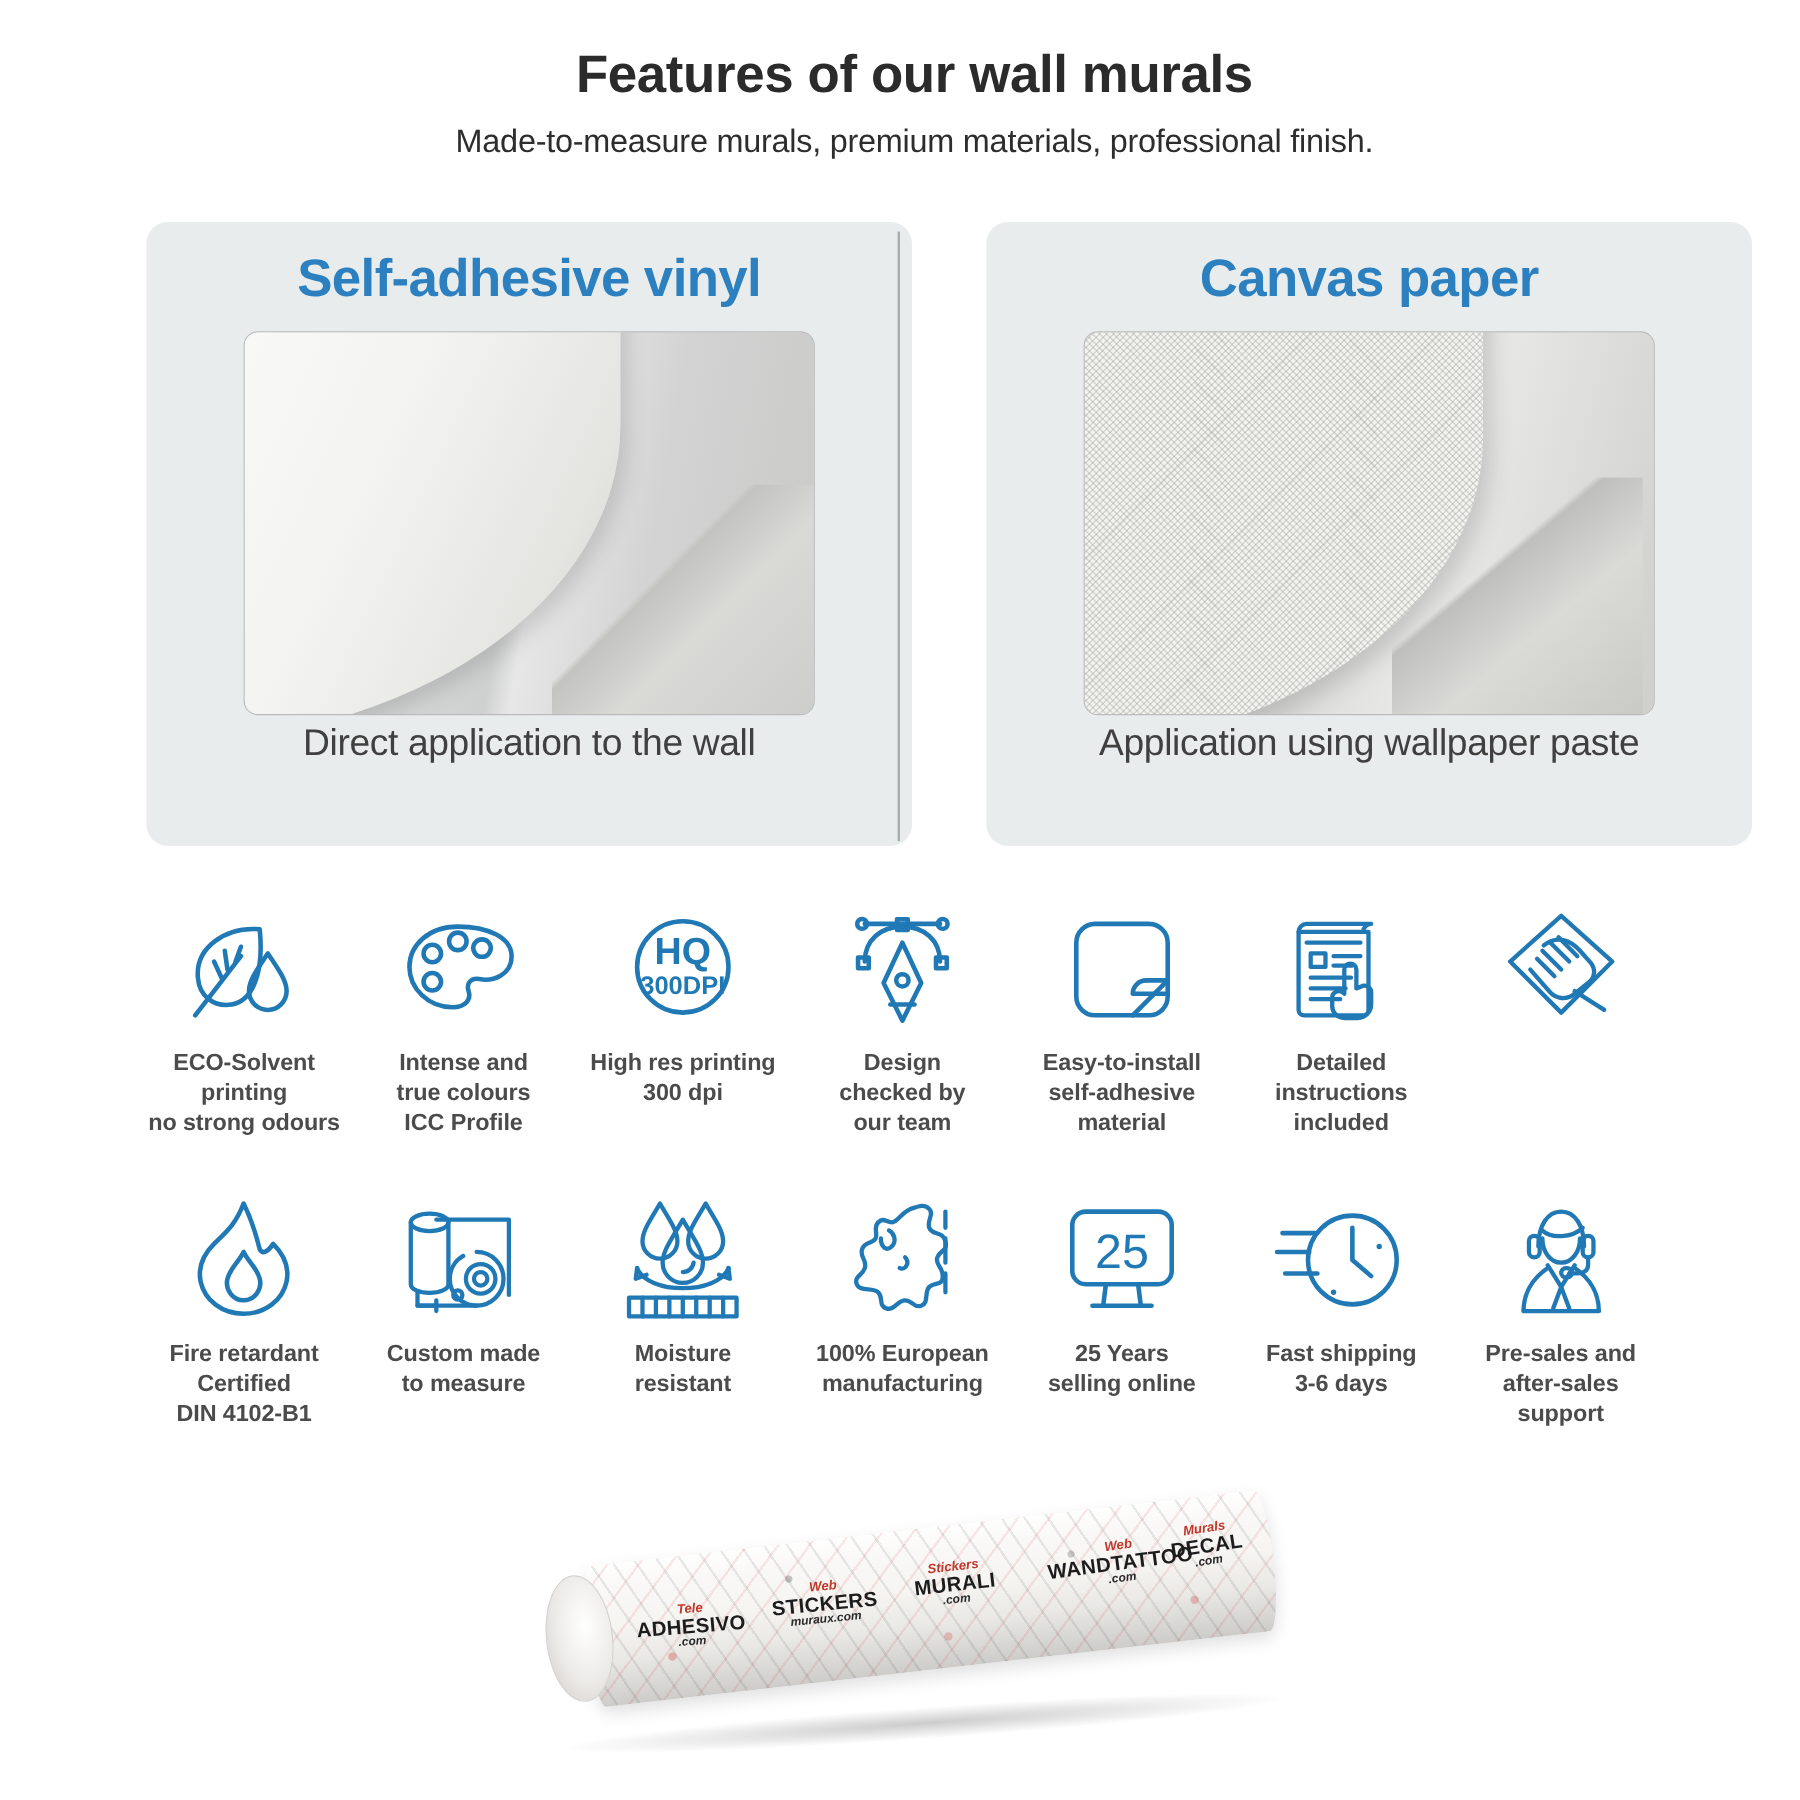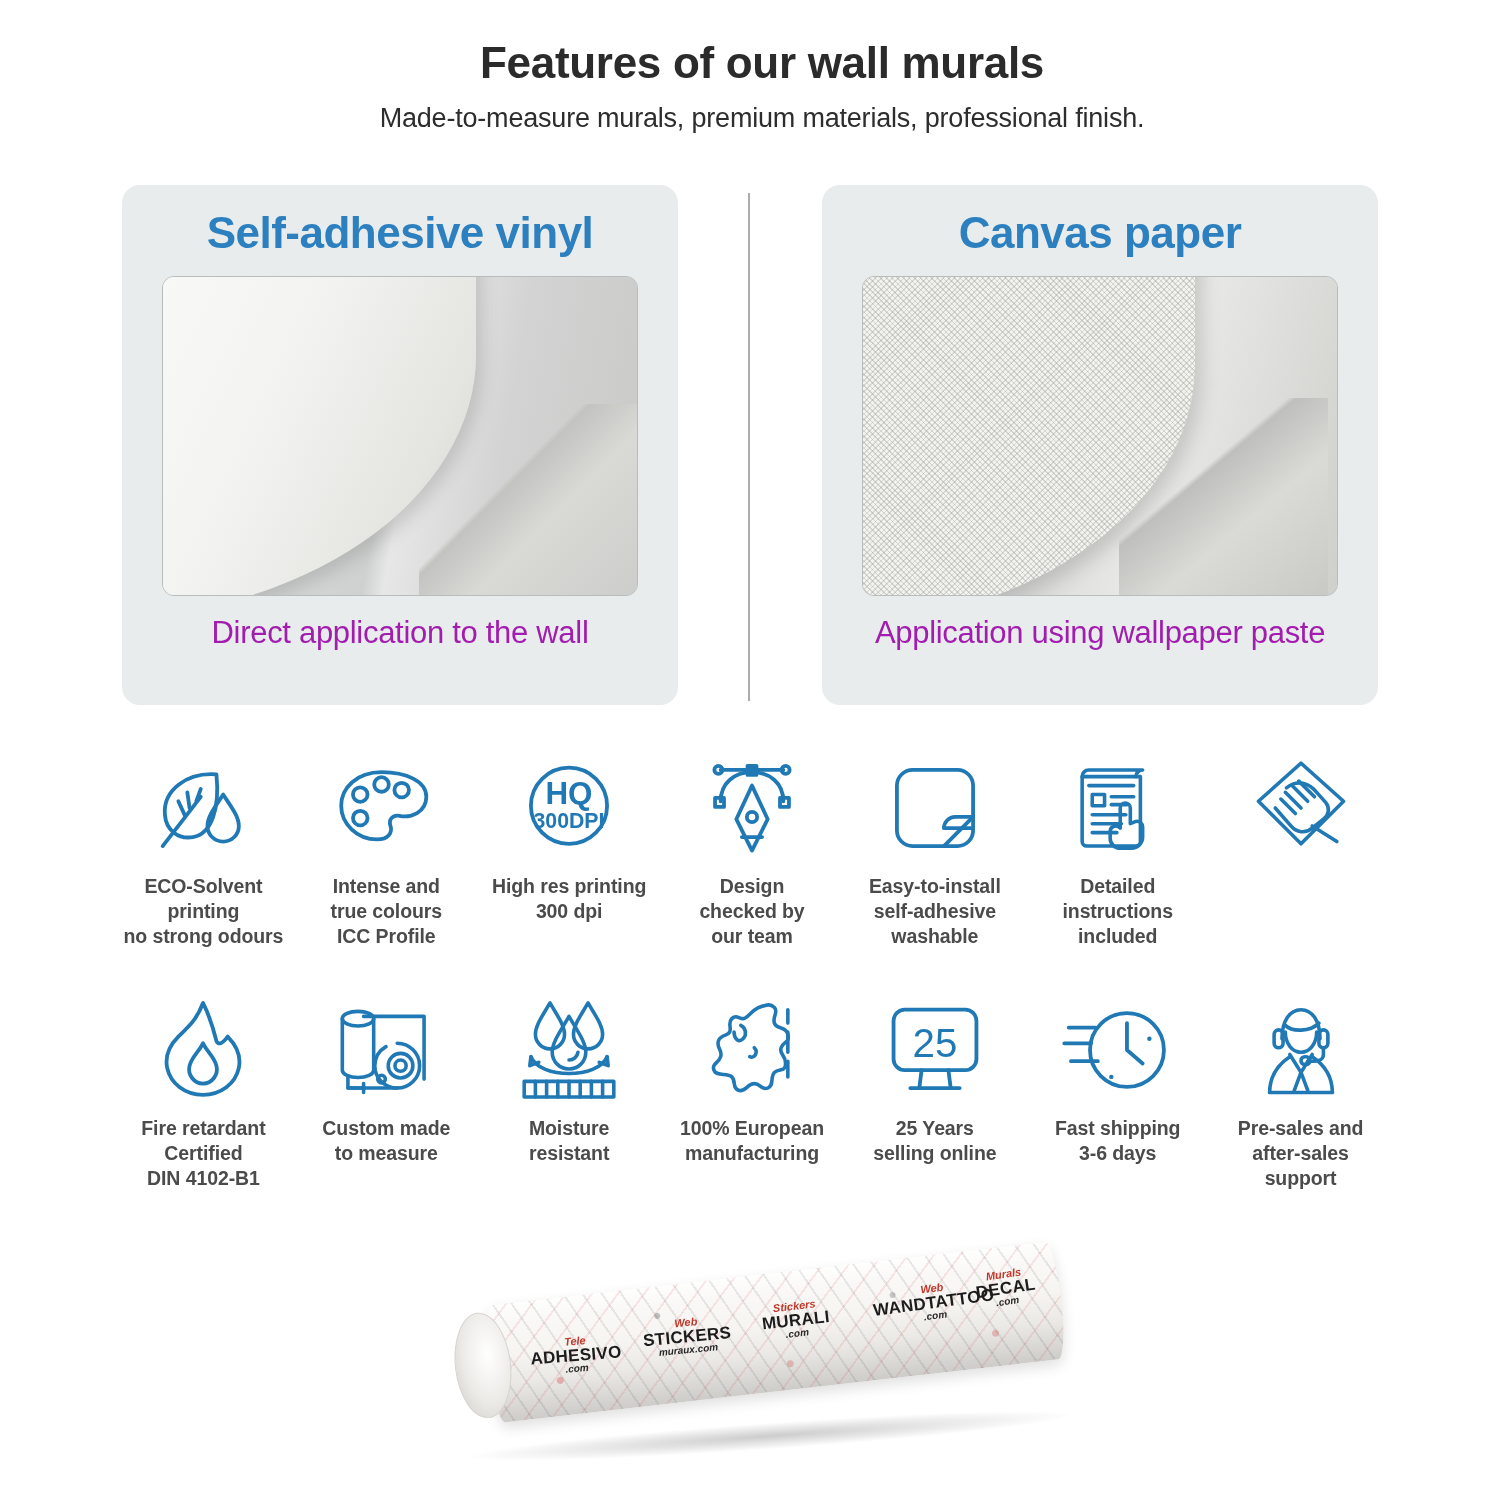--- a/index.html
+++ b/index.html
@@ -46,21 +46,21 @@
   .compare {
     position: absolute;
     top: 185px;
     left: 122px;
     width: 1256px;
     height: 520px;
   }
   .card {
     position: absolute;
     top: 0;
-    width: 556px;
+    width: 638px;
     height: 520px;
     background: #e9ecec;
     border-radius: 18px;
     text-align: center;
   }
   .card-left  { left: 0; }
   .card-right { left: 700px; }
 
   .card-title {
     margin-top: 22px;
@@ -133,25 +133,25 @@
   .canvas-photo .backside {
     position: absolute;
     right: 2%;
     bottom: 0;
     width: 44%;
     height: 62%;
     background: linear-gradient(140deg, rgba(255,255,255,0) 38%, #bfc0bd 40%, #dadbd7 62%, #c9cac6 100%);
   }
 
   .card-caption {
-    margin: 18px auto 0 auto;
+    margin: 4px auto 0 auto;
     width: 480px;
     font-size: 31px;
     font-weight: normal;
-    color: #a21caf;
+    color: #404040;
     line-height: 1.22;
     letter-spacing: -0.3px;
   }
 
   .divider {
     position: absolute;
     left: 626px;
     top: 8px;
     width: 2px;
     height: 508px;
@@ -398,21 +398,21 @@
     <div class="feature">
       <div class="feature-icon">
         <svg viewBox="0 0 100 100" fill="none" stroke="#2079b5" stroke-width="3.4" stroke-linecap="round" stroke-linejoin="round">
           <path d="M30 16 h40 a14 14 0 0 1 14 14 v40 a14 14 0 0 1 -14 14 h-40 a14 14 0 0 1 -14 -14 v-40 a14 14 0 0 1 14 -14 Z"></path>
           <path d="M82 68 L58 68 a10 10 0 0 1 10 -10 L84 58"></path>
           <path d="M58 84 L84 58"></path>
         </svg>
       </div>
       <div class="feature-label">Easy-to-install
 self-adhesive
-washable</div>
+material</div>
     </div>
 
     <div class="feature">
       <div class="feature-icon">
         <svg viewBox="0 0 100 100" fill="none" stroke="#2079b5" stroke-width="3.2" stroke-linecap="round" stroke-linejoin="round">
           <path d="M18 22 h52 a0 0 0 0 1 0 0 v58 a4 4 0 0 1 -4 4 h-44 a4 4 0 0 1 -4 -4 Z"></path>
           <path d="M18 22 a6 6 0 0 1 6 -6 h48 a6 6 0 0 0 -6 6"></path>
           <path d="M24 30 h40"></path>
           <rect x="27" y="38" width="11" height="10"></rect>
           <path d="M44 40 h20 M44 47 h14"></path>

